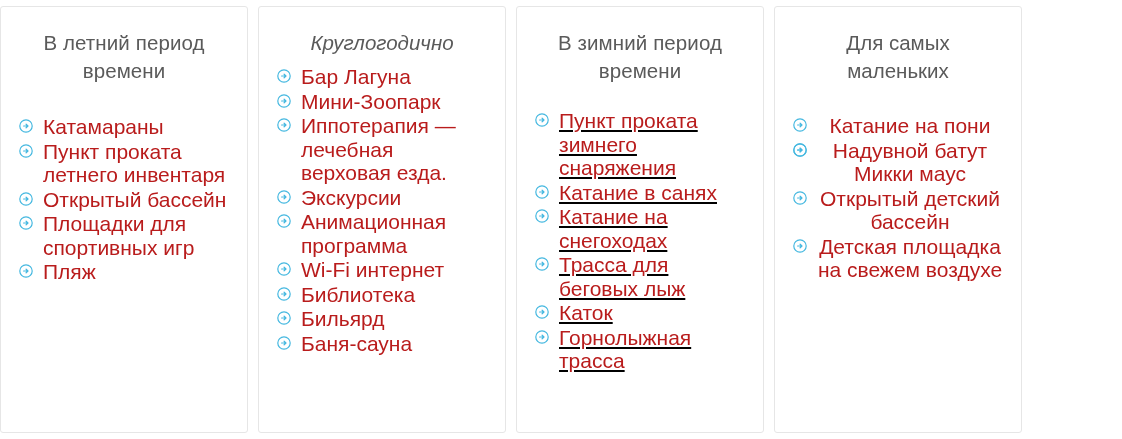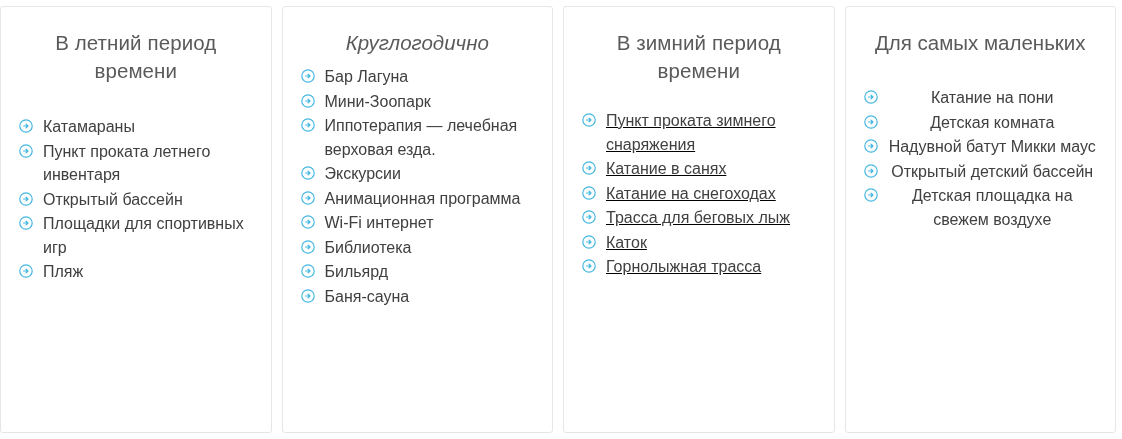--- a/index.html
+++ b/index.html
@@ -7,21 +7,21 @@
     padding: 0;
   }
   body {
     width: 1122px;
     height: 439px;
     background: #ffffff;
     font-family: "Liberation Sans", sans-serif;
     overflow: hidden;
   }
   .board {
-    width: 1116px;
+    width: 1022px;
     height: 439px;
     display: flex;
     gap: 10px;
     box-sizing: border-box;
     padding: 6px 0 6px 0;
   }
   .card {
     flex: 1 1 0;
     border: 1px solid #e6e6e6;
     border-radius: 3px;
@@ -42,22 +42,22 @@
   .card.col1 .card-title,
   .card.col3 .card-title { letter-spacing: 0.1px; }
   .items {
     list-style: none;
     margin: 0;
     padding: 0;
   }
   .item {
     position: relative;
     padding-left: 24px;
-    color: #404040;
-    font-size: 16px;
+    color: #b91c1c;
+    font-size: 21px;
     line-height: 23.5px;
     margin-bottom: 1px;
   }
   .bullet {
     position: absolute;
     left: 0;
     top: 4px;
     width: 14px;
     height: 14px;
     display: block;
@@ -286,21 +286,20 @@
         </span>
         <span>Катание на пони</span>
       </li>
       <li class="item">
         <span class="bullet">
           <svg width="14" height="14" viewBox="0 0 14 14">
               <circle cx="7" cy="7" r="6.2" fill="none" stroke="#45b8e0" stroke-width="1.2"></circle>
               <path d="M4.6 7h4.2M7.1 5.2 9 7l-1.9 1.8" fill="none" stroke="#45b8e0" stroke-width="1.2" stroke-linecap="round" stroke-linejoin="round"></path>
             </svg>
         </span>
-        <span>Детская комната</span>
       </li>
       <li class="item">
         <span class="bullet">
           <svg width="14" height="14" viewBox="0 0 14 14">
               <circle cx="7" cy="7" r="6.2" fill="none" stroke="#45b8e0" stroke-width="1.2"></circle>
               <path d="M4.6 7h4.2M7.1 5.2 9 7l-1.9 1.8" fill="none" stroke="#45b8e0" stroke-width="1.2" stroke-linecap="round" stroke-linejoin="round"></path>
             </svg>
         </span>
         <span>Надувной батут Микки маус</span>
       </li>

